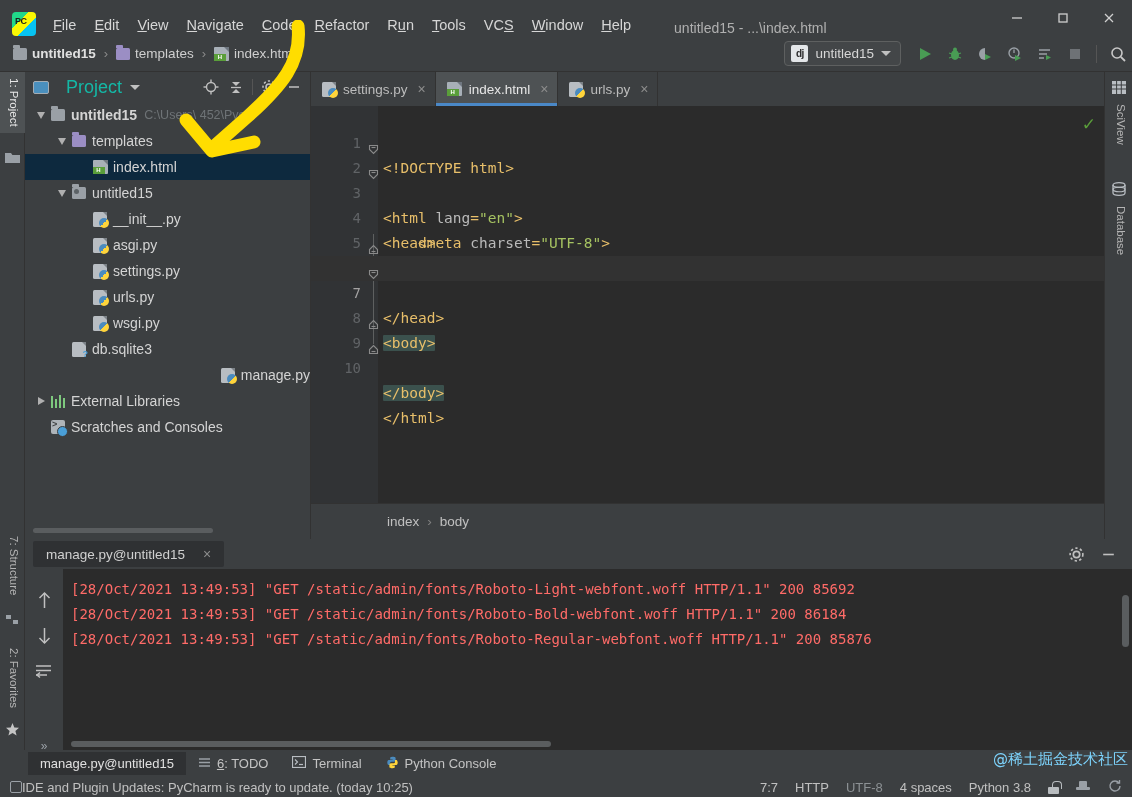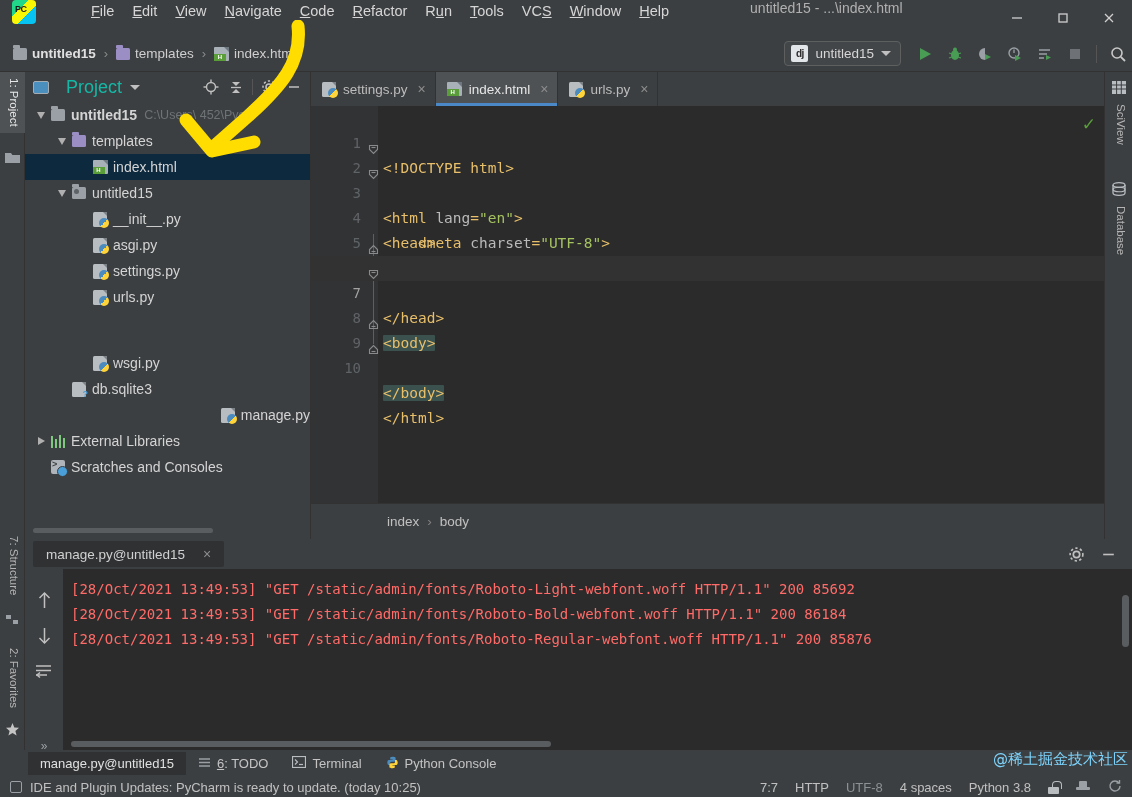--- a/index.html
+++ b/index.html
@@ -8,21 +8,21 @@
     background: #3c3f41;
     font-family: "Liberation Sans", sans-serif;
     overflow: hidden;
     color: #bbbbbb;
   }
   #app { position: relative; width: 1132px; height: 797px; }
 
   
   .menubar {
     position: absolute; left: 0; top: 0; width: 1132px; height: 36px;
-    background: #3c3f41; display: flex; align-items: flex-start; gap: 38px;
+    background: #3c3f41; display: flex; align-items: flex-end;
   }
   .pc-logo {
     width: 24px; height: 24px; margin: 0 8px 0 12px; border-radius: 4px;
     background: linear-gradient(135deg,#21d789 0%,#21d789 35%,#f9f703 35%,#f9f703 62%,#07c3f2 62%);
     position: relative; flex: 0 0 auto;
   }
   .pc-logo::after {
     content: "PC"; position: absolute; left: 3px; top: 4px;
     font-size: 9px; font-weight: bold; color: #1a1a1a; letter-spacing: -0.5px;
   }
@@ -210,21 +210,21 @@
   .watermark {
     position: absolute; right: 4px; top: 750px; font-size: 15px; color: #7dd3fc;
     font-family: "DejaVu Sans", sans-serif; white-space: nowrap;
   }
 
   
   .statusbar {
     position: absolute; left: 0; top: 777px; width: 1132px; height: 20px; background: #3c3f41;
     display: flex; align-items: center; padding: 0 10px; font-size: 13px; color: #c0c0c0;
   }
-  .sb-left { display: flex; align-items: center; gap: 8px; }
+  .sb-left { display: flex; align-items: center; gap: 0; }
   .sb-sq { width: 12px; height: 12px; border: 1.5px solid #9aa0a6; border-radius: 2px; }
   .sb-right { margin-left: auto; display: flex; align-items: center; gap: 17px; }
   .sb-dim { color: #8c9194; }
   .lock-ico { width: 11px; height: 13px; position: relative; display:inline-block;}
   .lock-ico::before{content:"";position:absolute;left:0;bottom:0;width:11px;height:7px;background:#b9bdc0;border-radius:1px;}
   .lock-ico::after{content:"";position:absolute;left:4px;top:0;width:8px;height:7px;border:1.5px solid #b9bdc0;border-bottom:none;border-radius:4px 4px 0 0;}
   .hat-ico { width:14px; height:12px; position:relative; display:inline-block;}
   .hat-ico::before{content:"";position:absolute;left:3px;top:0;width:8px;height:6px;background:#9aa0a6;border-radius:1px 1px 0 0;}
   .hat-ico::after{content:"";position:absolute;left:0;top:6px;width:14px;height:2.5px;background:#9aa0a6;border-radius:1px;}
 
@@ -462,21 +462,21 @@
           </span>
           <span class="tlabel">settings.py</span>
         </div>
         <div class="trow" style="padding-left: 50px;">
           <span class="tw"></span>
           <span class="ticon">
             <span class="ico-py"></span>
           </span>
           <span class="tlabel">urls.py</span>
         </div>
-        <div class="trow" style="padding-left: 50px; margin-top: 40px;">
+        <div class="trow" style="padding-left: 50px;">
           <span class="tw"></span>
           <span class="ticon">
             <span class="ico-py"></span>
           </span>
           <span class="tlabel">wsgi.py</span>
         </div>
         <div class="trow" style="padding-left: 29px;">
           <span class="tw"></span>
           <span class="ticon">
             <span class="ico-db"></span>

